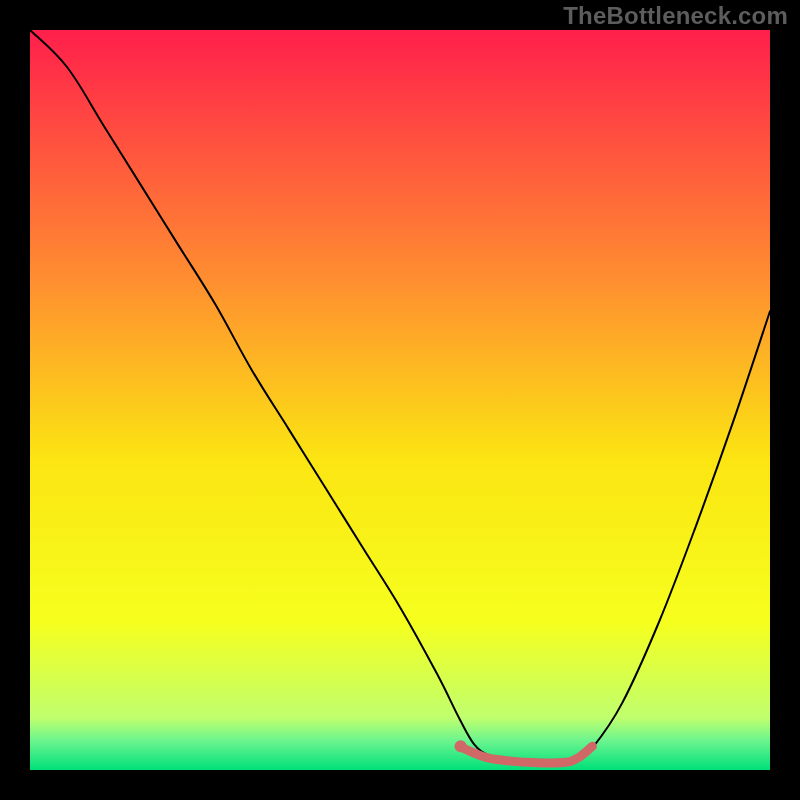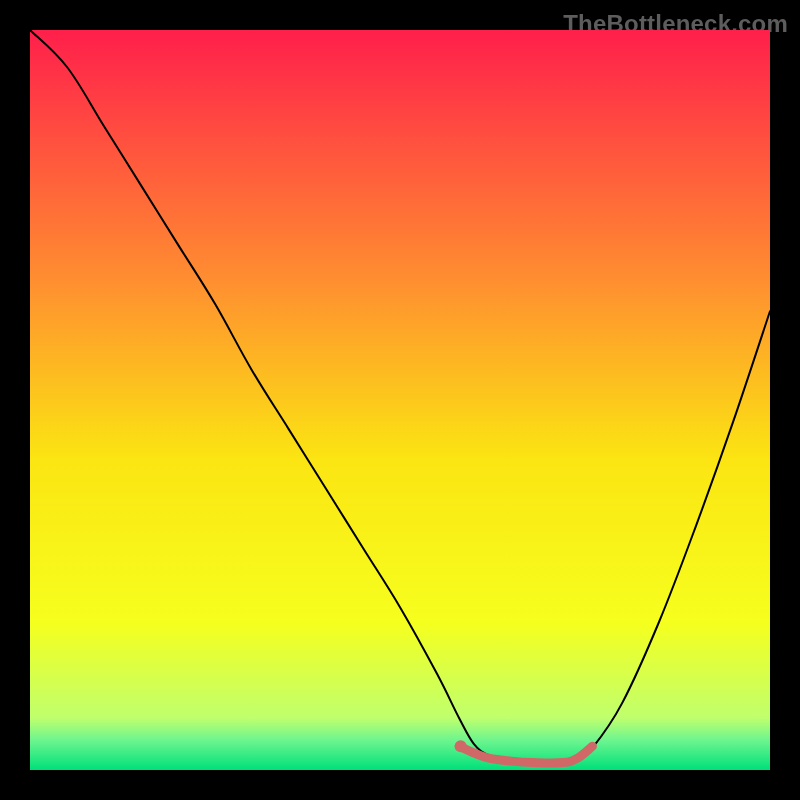--- a/index.html
+++ b/index.html
@@ -12,21 +12,21 @@
     font-family: Arial, Helvetica, sans-serif;
   }
   .frame {
     position: relative;
     width: 800px;
     height: 800px;
     background: #000;
   }
   .watermark {
     position: absolute;
-    top: 12px;
+    top: 4px;
     right: 12px;
     font-size: 24px;
     font-weight: 600;
     color: #5d5d5d;
     letter-spacing: 0.2px;
     line-height: 1;
   }
   .plot {
     position: absolute;
     left: 30px;

